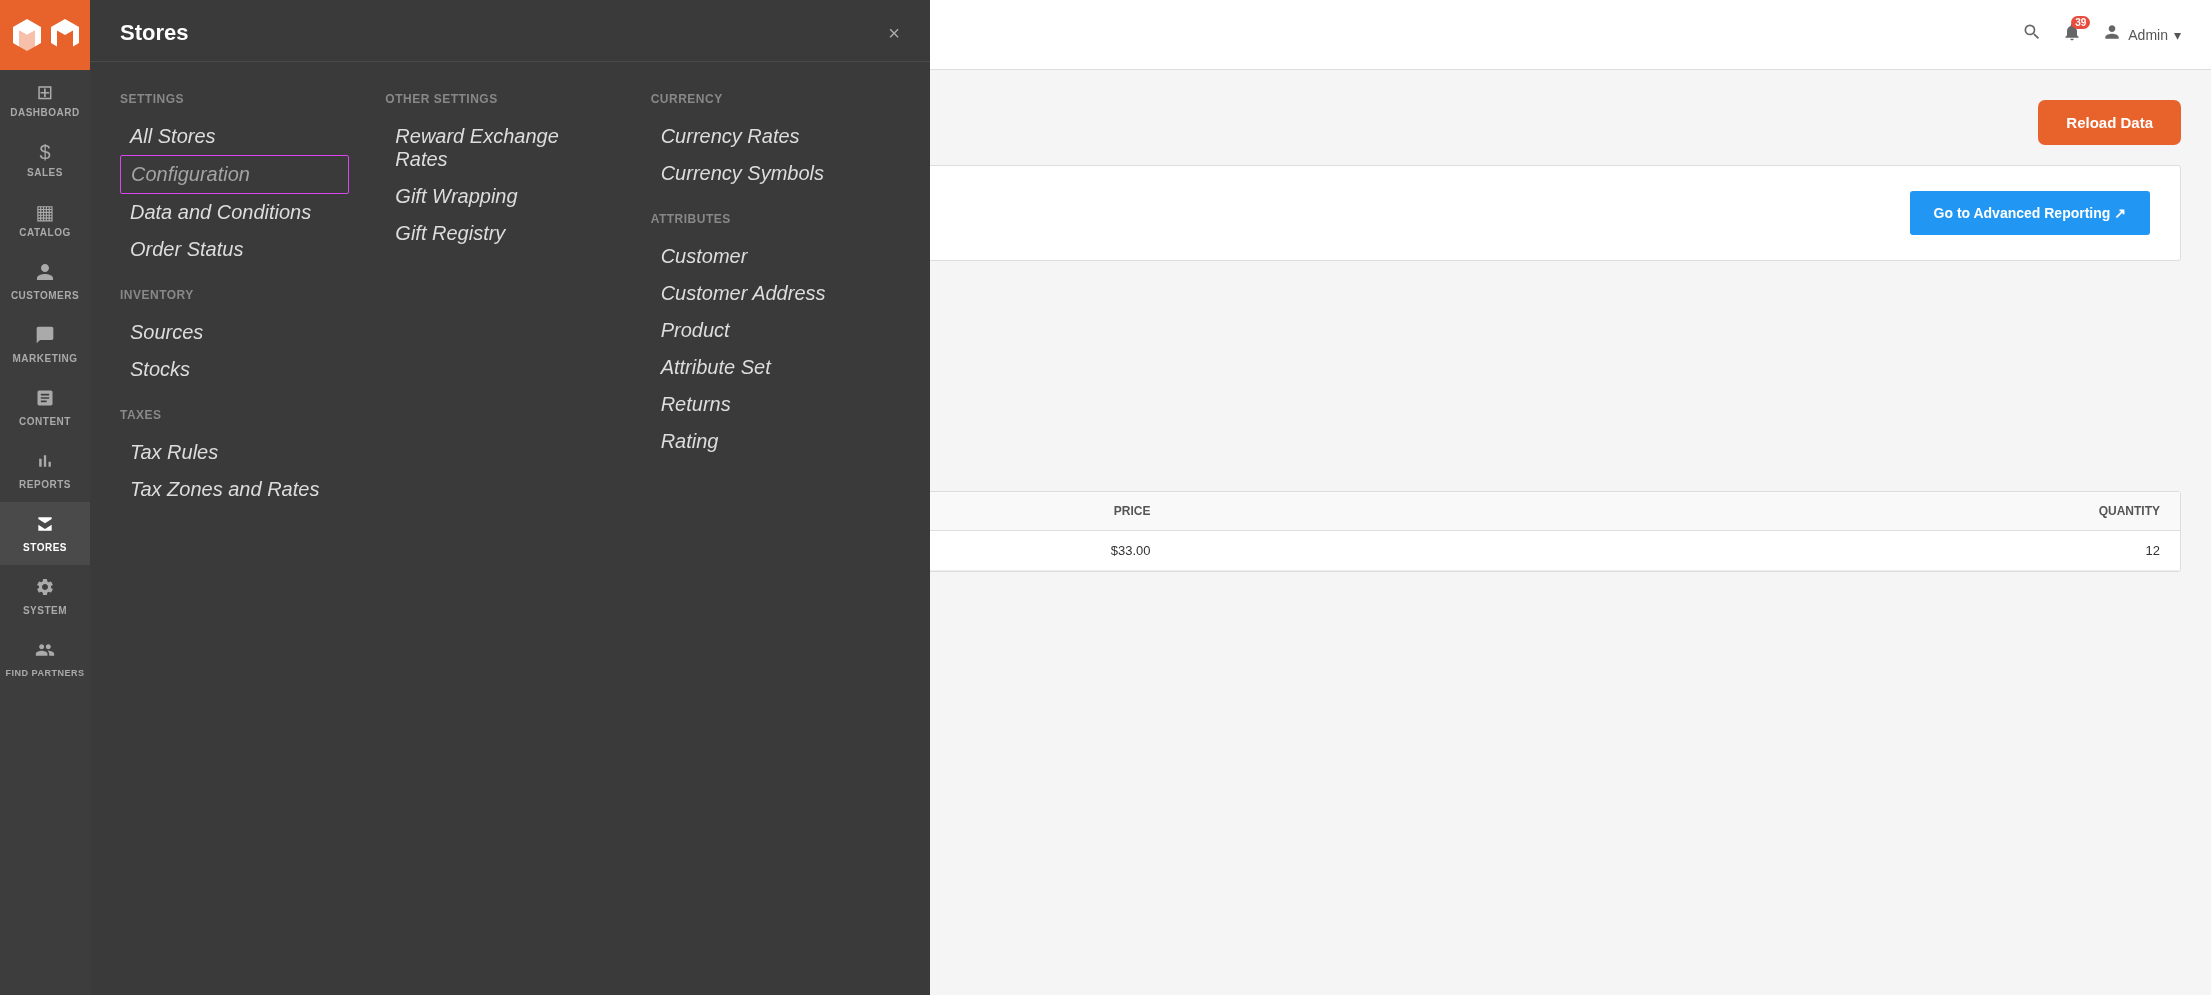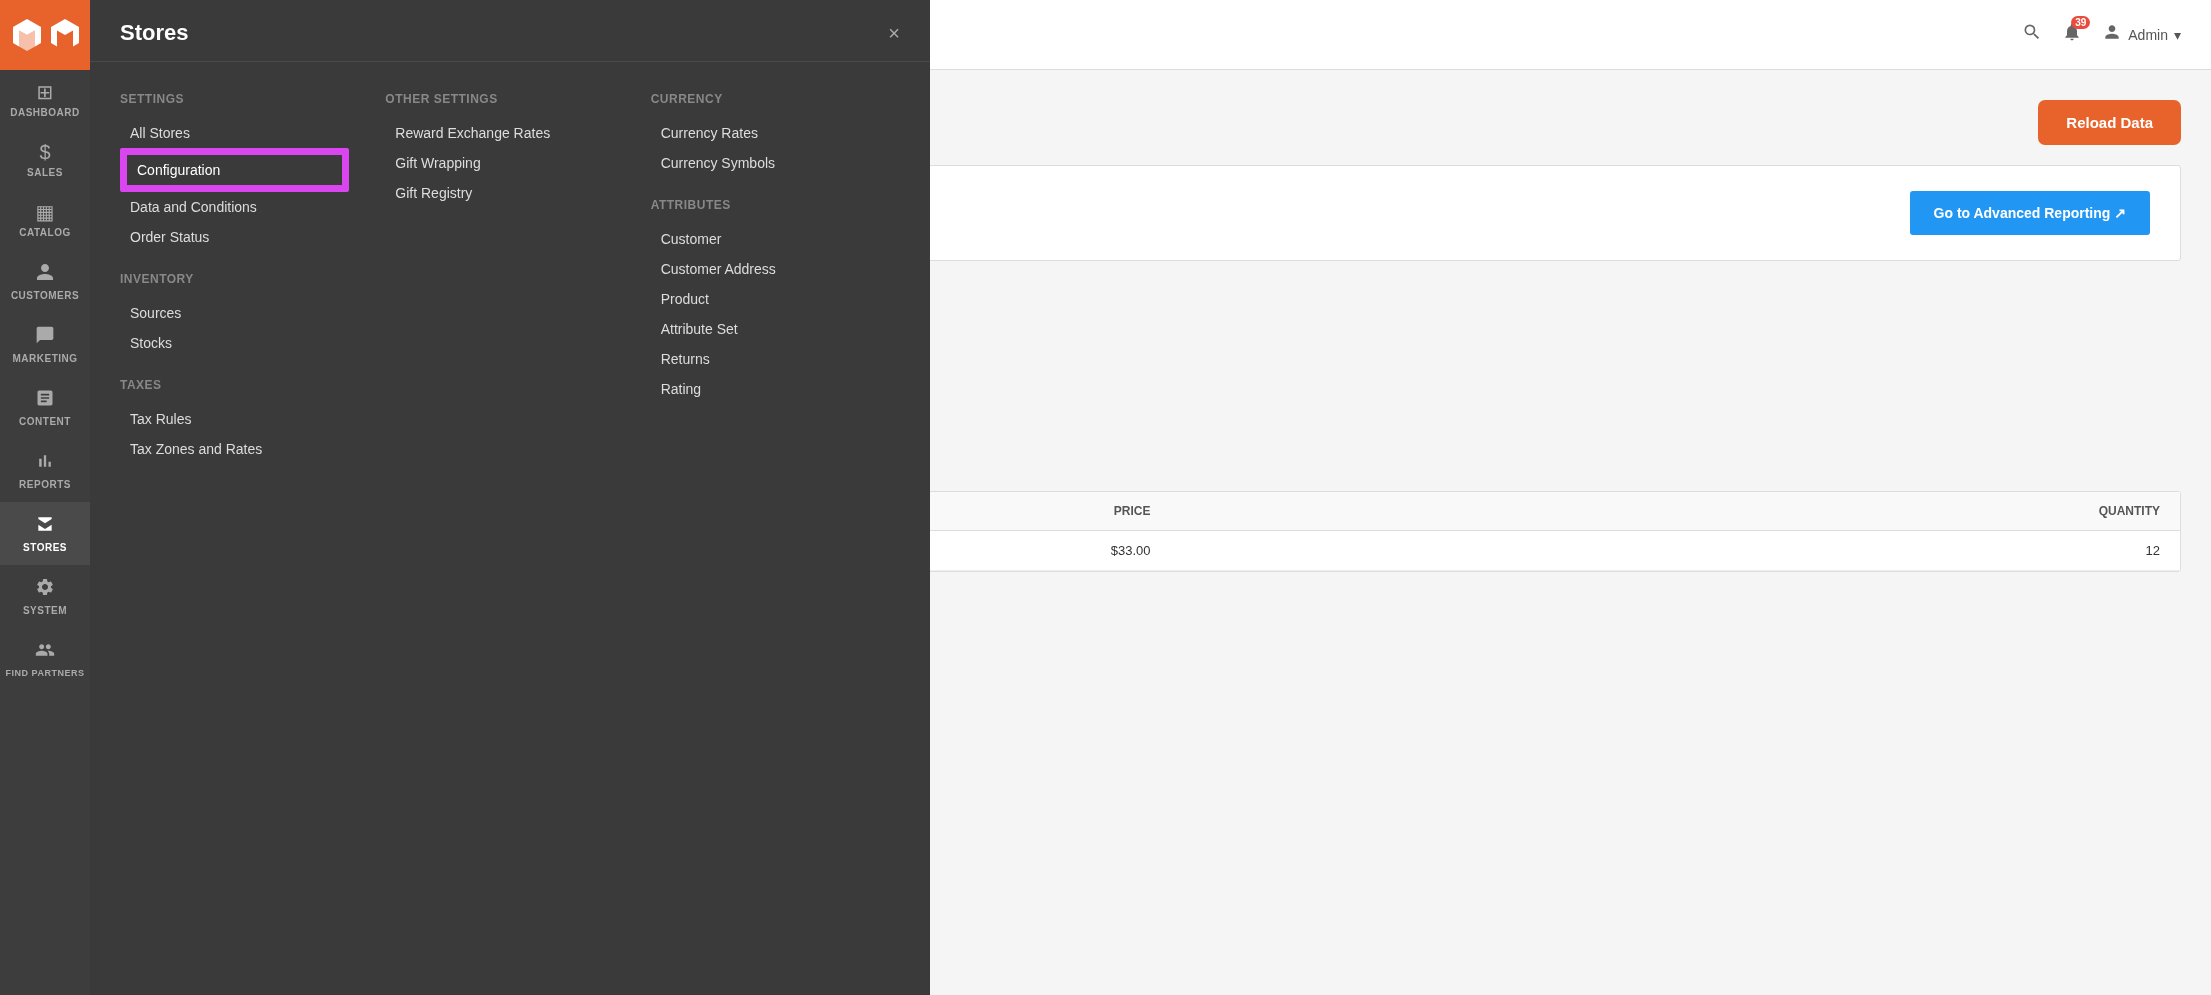--- a/index.html
+++ b/index.html
@@ -115,29 +115,30 @@
       color: #888;
       font-weight: 600;
       text-transform: uppercase;
       letter-spacing: 0.5px;
       margin-bottom: 12px;
       margin-top: 10px;
     }
     .menu-item {
       display: block;
       color: #ddd;
-      font-size: 14px;
+      font-size: 20px;
       padding: 7px 10px;
       cursor: pointer;
       border-radius: 2px;
       text-decoration: none;
+      font-style: italic;
     }
     .menu-item.selected {
-      border: 7px solid #d946ef;
-      color: #ffffff;
+      border: 1px solid #d946ef;
+      color: #a3a3a3;
       background: transparent;
     }
 
     .menu-section-gap {
       margin-top: 20px;
     }
 
     
     .main-content {
       flex: 1;

